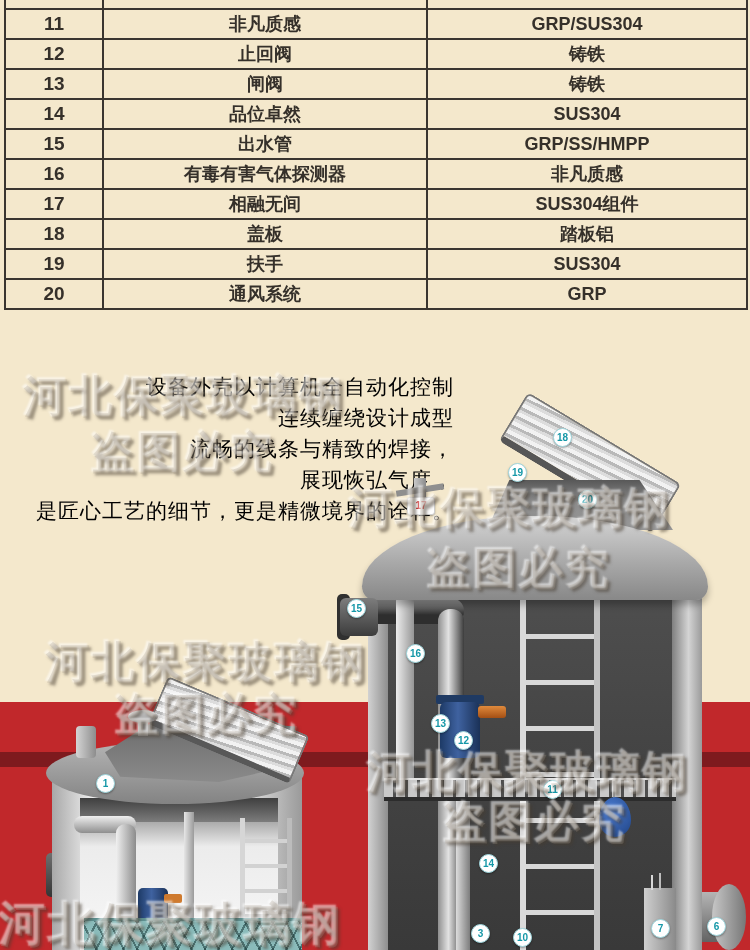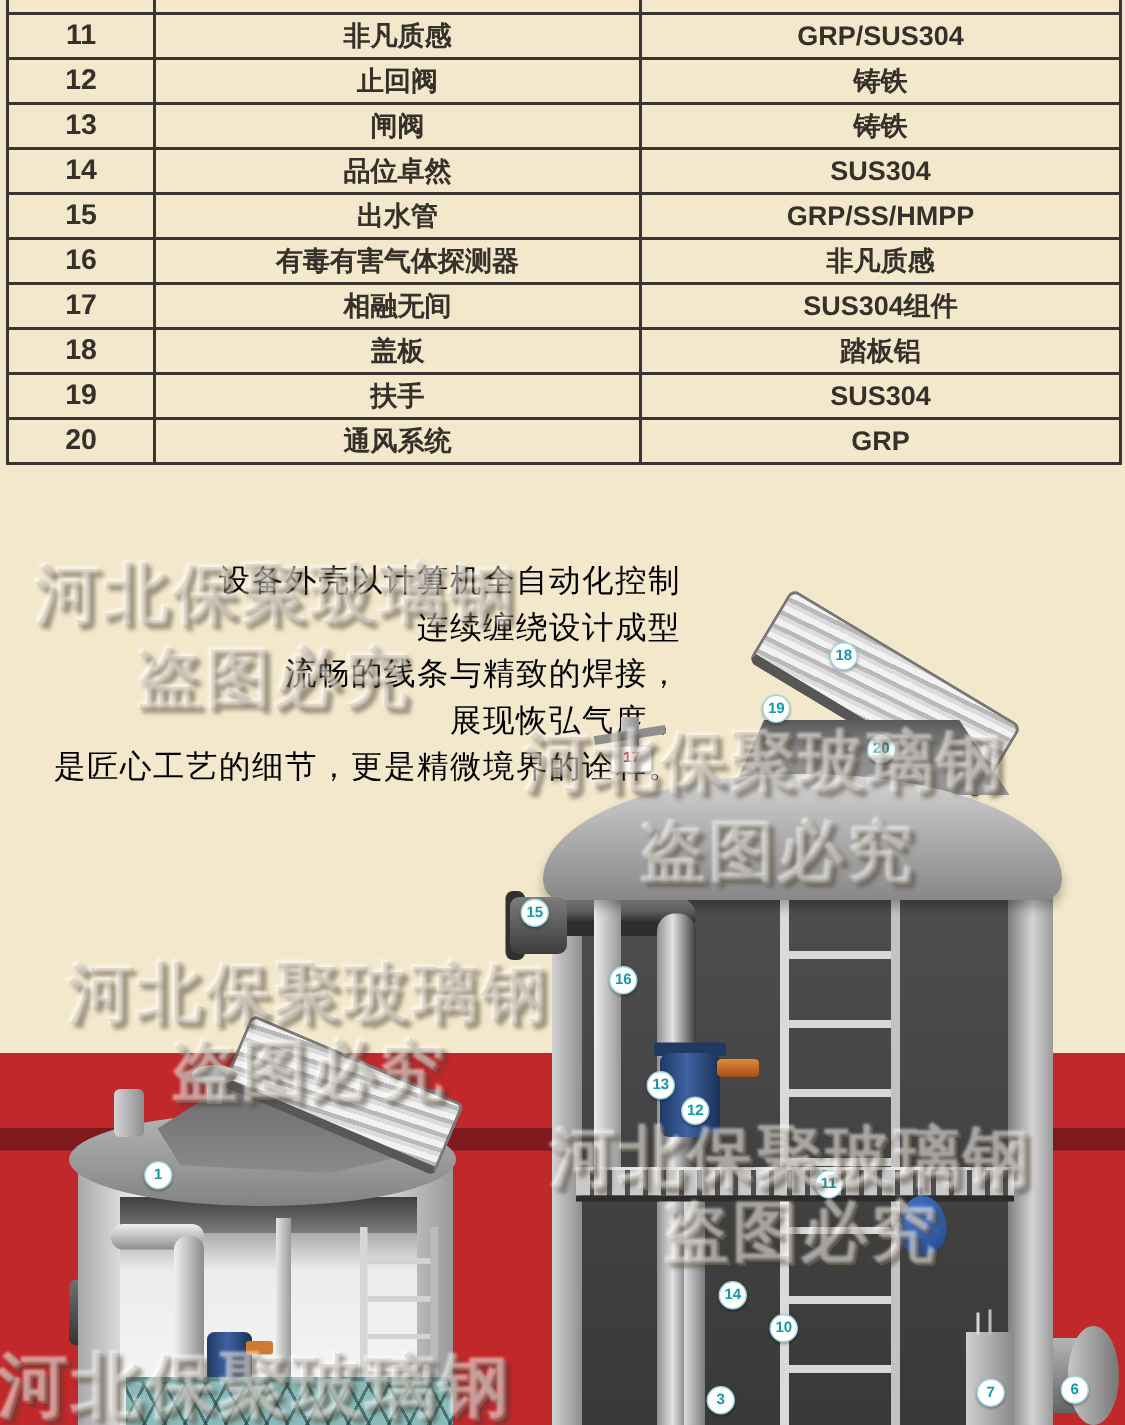--- a/index.html
+++ b/index.html
@@ -268,21 +268,21 @@
       <span class="part-label" style="left: 553px; top: 428px;">18</span>
       <span class="part-label" style="left: 508px; top: 463px;">19</span>
       <span class="part-label" style="left: 578px; top: 490px;">20</span>
       <span class="part-label box" style="left: 407px; top: 497px;">17</span>
       <span class="part-label" style="left: 347px; top: 599px;">15</span>
       <span class="part-label" style="left: 406px; top: 644px;">16</span>
       <span class="part-label" style="left: 431px; top: 714px;">13</span>
       <span class="part-label" style="left: 454px; top: 731px;">12</span>
       <span class="part-label" style="left: 543px; top: 780px;">11</span>
       <span class="part-label" style="left: 479px; top: 854px;">14</span>
-      <span class="part-label" style="left: 513px; top: 876px;">10</span>
+      <span class="part-label" style="left: 513px; top: 928px;">10</span>
       <span class="part-label" style="left: 471px; top: 924px;">3</span>
       <span class="part-label" style="left: 651px; top: 919px;">7</span>
       <span class="part-label" style="left: 707px; top: 917px;">6</span>
       <span class="part-label" style="left: 96px; top: 774px;">1</span>
     </div>
 
   <div class="wm wm1a">河北保聚玻璃钢</div>
   <div class="wm wm1b">盗图必究</div>
   <div class="wm wm2a">河北保聚玻璃钢</div>
   <div class="wm wm2b">盗图必究</div>

